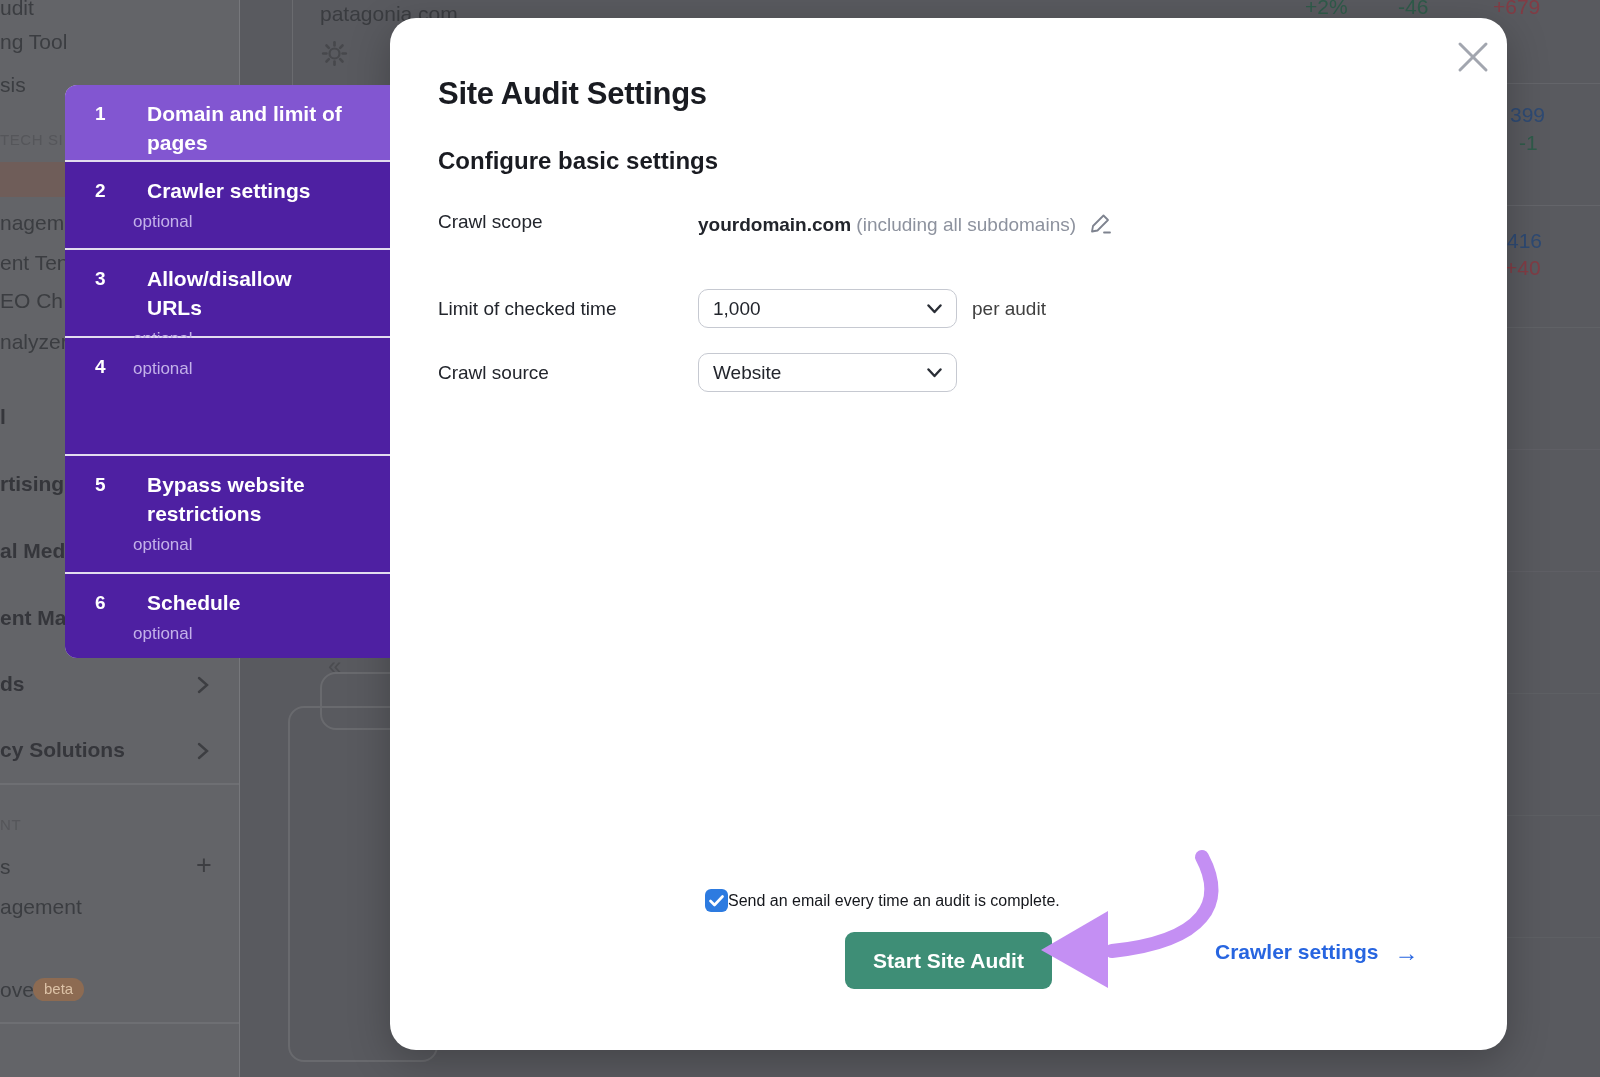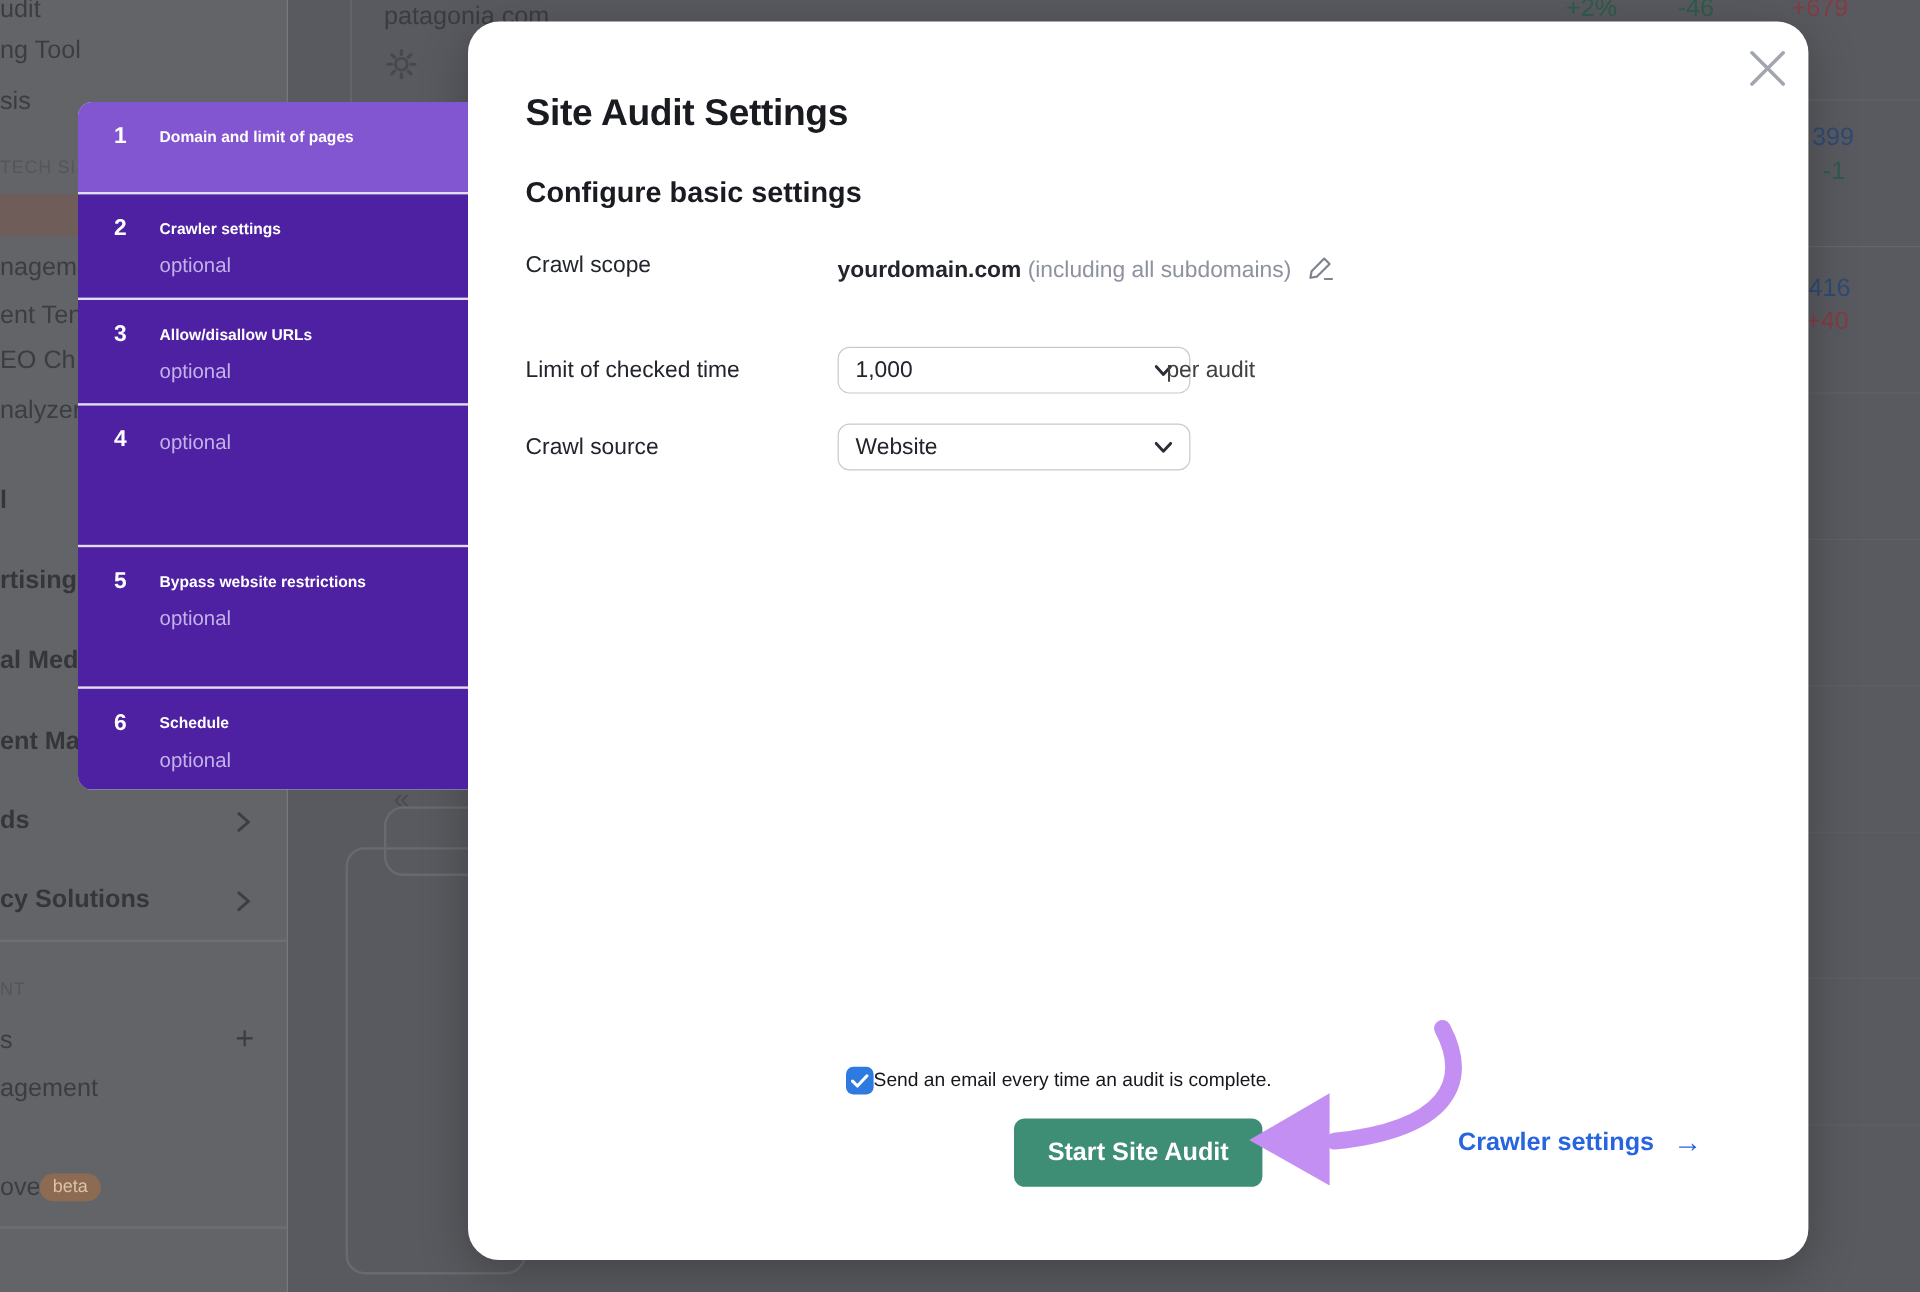--- a/index.html
+++ b/index.html
@@ -25,36 +25,36 @@
   .bg-sep { position:absolute; width:93px; left:1507px; height:1px; background:#64656A; }
   .bg-card { position:absolute; border:2px solid #696A6E; border-radius:16px; background:transparent; }
   .collapse-ic { position:absolute; left:328px; top:652px; font-size:24px; color:#4B4C50; }
 
   
   .steps { position:absolute; left:65px; top:85px; width:325px; display:flex; flex-direction:column; gap:2px;
            background:#E2DCEF; border-radius:12px 0 0 12px; overflow:hidden; z-index:30; }
   .step { background:#4E20A2; color:#fff; display:flex; padding:14px 16px 12px 30px; cursor:pointer; }
   .step.active { background:#8256D1; }
   .step-num { width:38px; flex:0 0 38px; font-size:19px; font-weight:700; line-height:29px; }
-  .step-title { font-size:13px; font-weight:700; line-height:29px; width:205px; }
+  .step-title { font-size:21px; font-weight:700; line-height:29px; width:205px;margin-left:14px; }
   .step-opt { font-size:17px; line-height:22px; color:#C3B1E9; font-weight:400; margin-top:6px; }
   .s1{height:75px}.s2{height:86px}.s3{height:86px}.s4{height:116px}.s5{height:116px}.s6{height:84px}
 
   
   .modal { position:absolute; left:390px; top:18px; width:1117px; height:1032px; background:#fff;
            border-radius:26px; z-index:20; box-shadow:0 10px 40px rgba(0,0,0,0.25); }
   .close-x { position:absolute; left:1066px; top:22px; width:34px; height:34px; cursor:pointer; }
   .m-title { position:absolute; left:48px; top:58px; font-size:31px; font-weight:700; color:#191B21; letter-spacing:-0.3px;text-align:right; }
   .m-sub { position:absolute; left:48px; top:129px; font-size:24px; font-weight:700; color:#191B21; }
   .row-label { position:absolute; left:48px; font-size:19px; color:#22252C; }
   .scope-line { position:absolute; left:308px; top:193px; font-size:19px; color:#22252C; white-space:nowrap; }
   .scope-value { font-weight:700; }
   .scope-note { color:#8D929E; }
   .edit-ic { display:inline-block; vertical-align:-4px; margin-left:8px; cursor:pointer; }
-  .select { position:absolute; left:308px; width:294px; height:39px; border:1px solid #C6C9D1; border-radius:10px;
+  .select { position:absolute; left:308px; width:259px; height:39px; border:1px solid #C6C9D1; border-radius:10px;
             background:#fff; display:flex; align-items:center; padding:0 14px; font-size:19px; color:#22252C; cursor:pointer; }
   .select .chev { margin-left:auto; }
   .suffix { position:absolute; left:582px; font-size:19px; color:#404040; }
   .cb-row { position:absolute; left:315px; top:871px; display:flex; align-items:center; cursor:pointer; }
   .cb-box { width:23px; height:23px; border-radius:6px; background:#2D7BE0; display:flex; align-items:center; justify-content:center; }
   .cb-label { font-size:16px; color:#15171C; }
   .start-btn { position:absolute; left:455px; top:914px; width:207px; height:57px; background:#3E8E76; border:none;
                border-radius:9px; color:#fff; font-size:21px; font-weight:700; font-family:inherit; cursor:pointer; }
   .crawler-link { position:absolute; left:825px; top:922px; font-size:21px; font-weight:700; color:#2765E0;
                   cursor:pointer; display:flex; align-items:center; }

